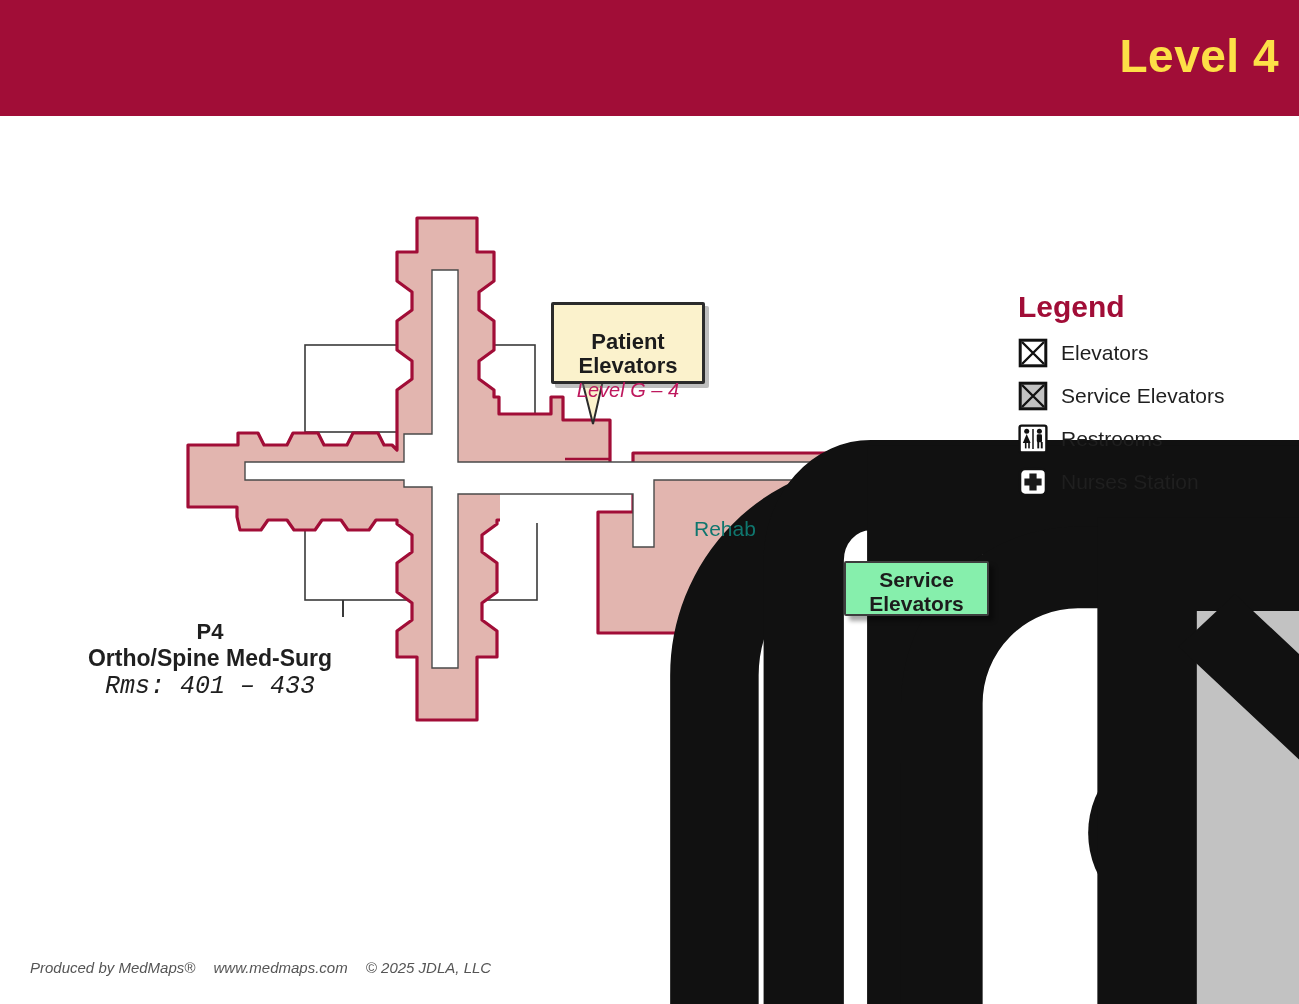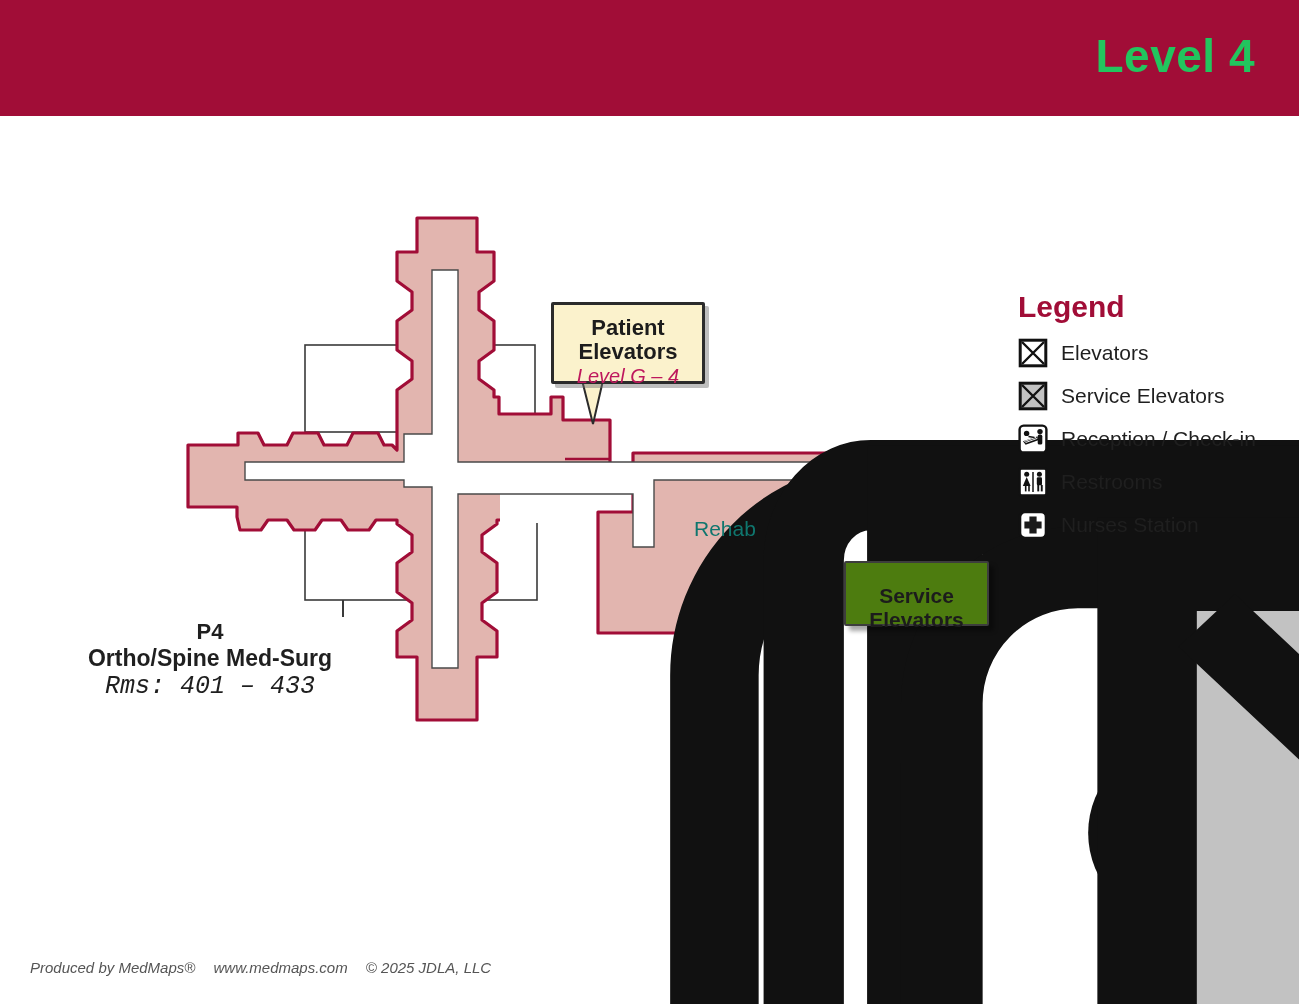--- a/index.html
+++ b/index.html
@@ -7,48 +7,48 @@
     width:1299px;height:1004px;position:relative;overflow:hidden;
     font-family:"Liberation Sans", sans-serif;
     -webkit-font-smoothing:antialiased;
   }
   
   .header{
     position:absolute;left:0;top:0;width:1299px;height:116px;
     background:#A10D37;
   }
   .header .title{
-    position:absolute;right:44px;top:0;height:116px;line-height:112px;
-    color:#22c55e;font-size:46px;font-weight:bold;letter-spacing:.5px;
+    position:absolute;right:20px;top:0;height:116px;line-height:112px;
+    color:#fde047;font-size:46px;font-weight:bold;letter-spacing:.5px;
   }
   
   .map-stage{position:absolute;left:0;top:116px;width:1299px;height:888px;}
   .map-stage svg{position:absolute;left:0;top:0;}
   
   .map-label{position:absolute;color:#2b2b2b;}
   .rehab-label{left:694px;top:517px;font-size:21px;font-weight:400;color:#0f766e;}
   .wing-label{left:60px;top:619px;width:300px;text-align:center;color:#1f1f1f;line-height:1.18;}
   .wing-label .code{font-weight:bold;font-size:22px;}
   .wing-label .name{font-weight:bold;font-size:23px;}
   .wing-label .rooms{font-style:italic;font-size:25px;font-family:Liberation Mono, monospace;}
   
   .callout{position:absolute;text-align:center;box-sizing:border-box;}
   .callout-patient{
     left:551px;top:302px;width:154px;height:82px;
     background:#FBF2CC;border:3px solid #2b2b2b;border-radius:2px;
     box-shadow:4px 4px 0 rgba(110,110,110,.45);
-    padding-top:11px;
+    padding-top:25px;
   }
   .callout-patient .b{font-weight:bold;font-size:22px;line-height:1.1;color:#1c1c1c;}
   .callout-patient .i{font-style:italic;font-size:20px;line-height:1.25;color:#be185d;}
   .callout-service{
-    left:844px;top:561px;width:145px;height:65px;
-    background:#4d7c0f;border:2px solid #3d3d3d;border-radius:2px;
+    left:844px;top:561px;width:145px;height:55px;
+    background:#86efac;border:2px solid #3d3d3d;border-radius:2px;
     box-shadow:5px 5px 4px rgba(0,0,0,.35);
-    padding-top:21px;
+    padding-top:5px;
   }
   .callout-service .b{font-weight:bold;font-size:21px;line-height:1.15;color:#1c1c1c;}
   
   .legend{position:absolute;left:1018px;top:290px;width:270px;}
   .legend .legend-title{color:#A10D37;font-weight:bold;font-size:30px;margin:0 0 14px 0;}
   .legend .row{display:flex;align-items:center;margin-bottom:13px;height:30px;}
   .legend .row svg{flex:0 0 30px;}
   .legend .row .lbl{margin-left:13px;font-size:21px;color:#1f1f1f;white-space:nowrap;}
   
   .footer{
@@ -186,26 +186,20 @@
     <span class="lbl">Elevators</span>
   </div>
 
   <div class="row">
     <svg width="30" height="30">
         <use href="#sym-elevator-service"></use>
       </svg>
     <span class="lbl">Service Elevators</span>
   </div>
 
-  <div class="row">
-    <svg width="30" height="30">
-        <use href="#sym-reception"></use>
-      </svg>
-    <span class="lbl">Reception / Check-in</span>
-  </div>
 
   <div class="row">
     <svg width="30" height="30">
         <use href="#sym-restroom"></use>
       </svg>
     <span class="lbl">Restrooms</span>
   </div>
 
   <div class="row">
     <svg width="30" height="30">

